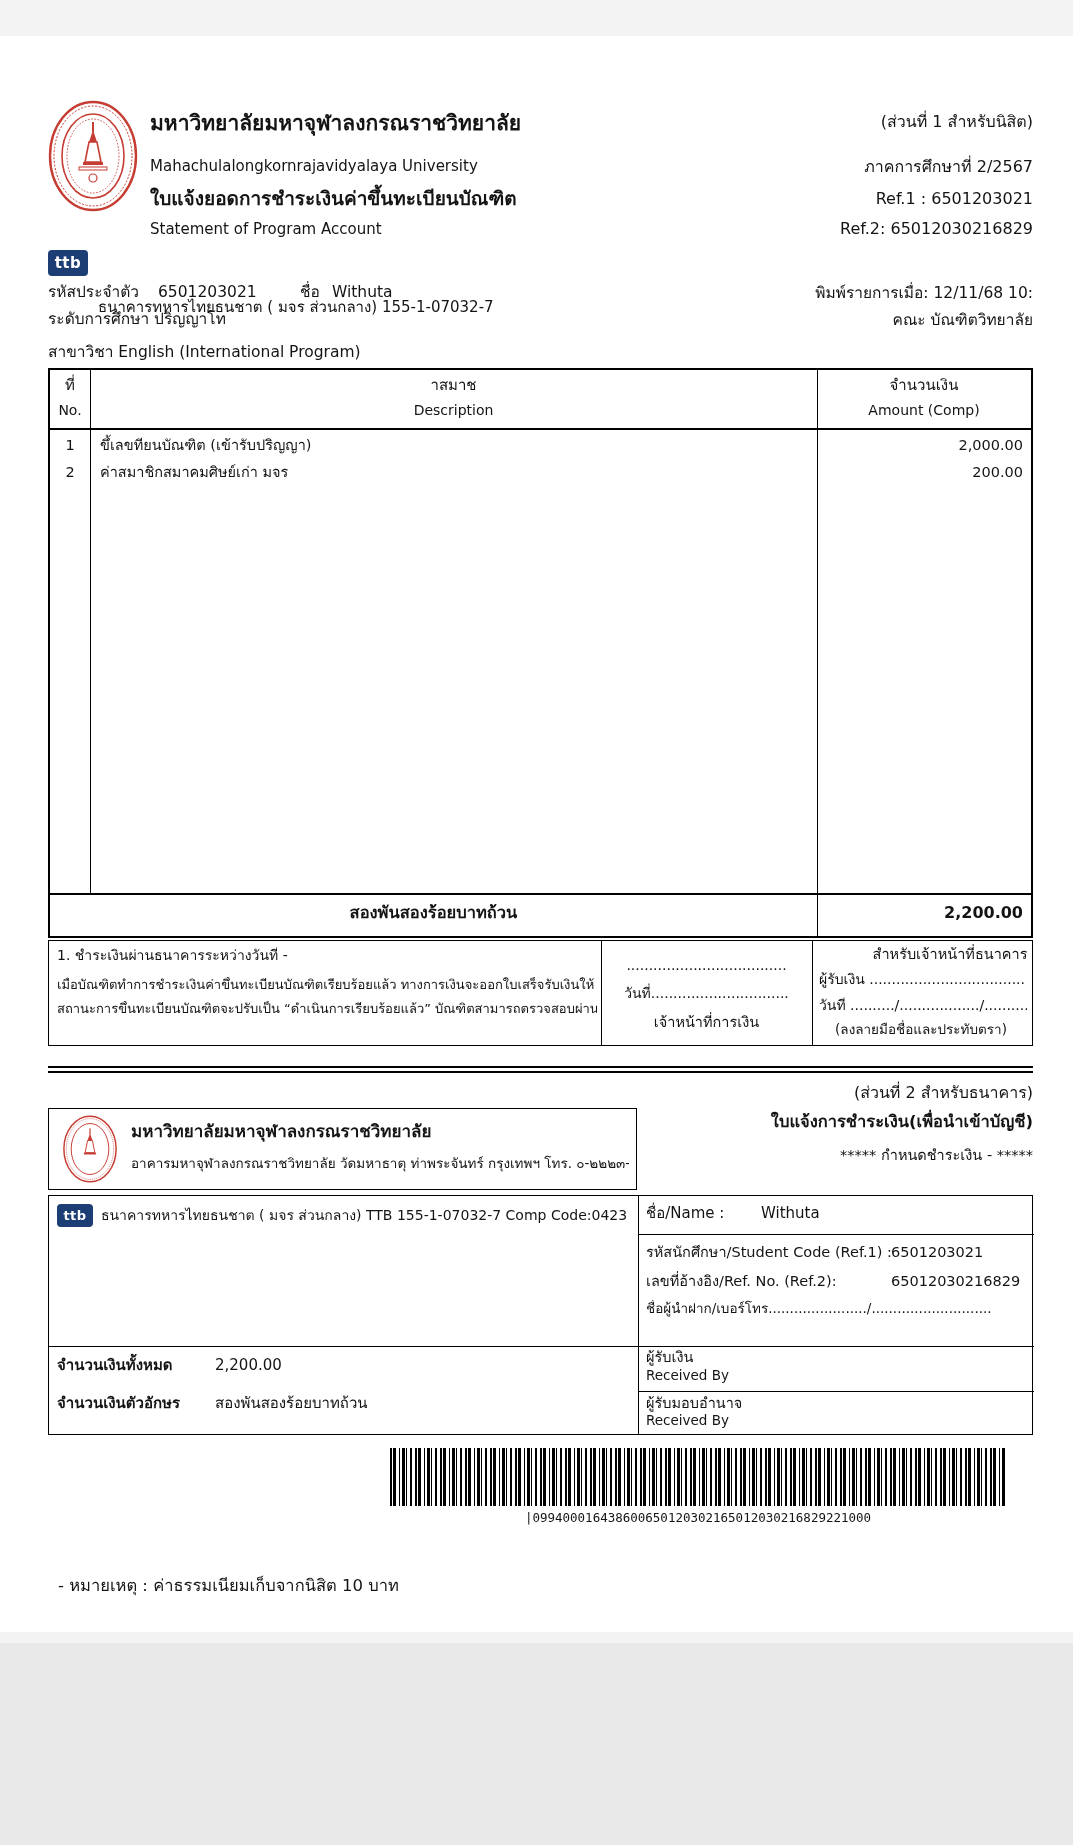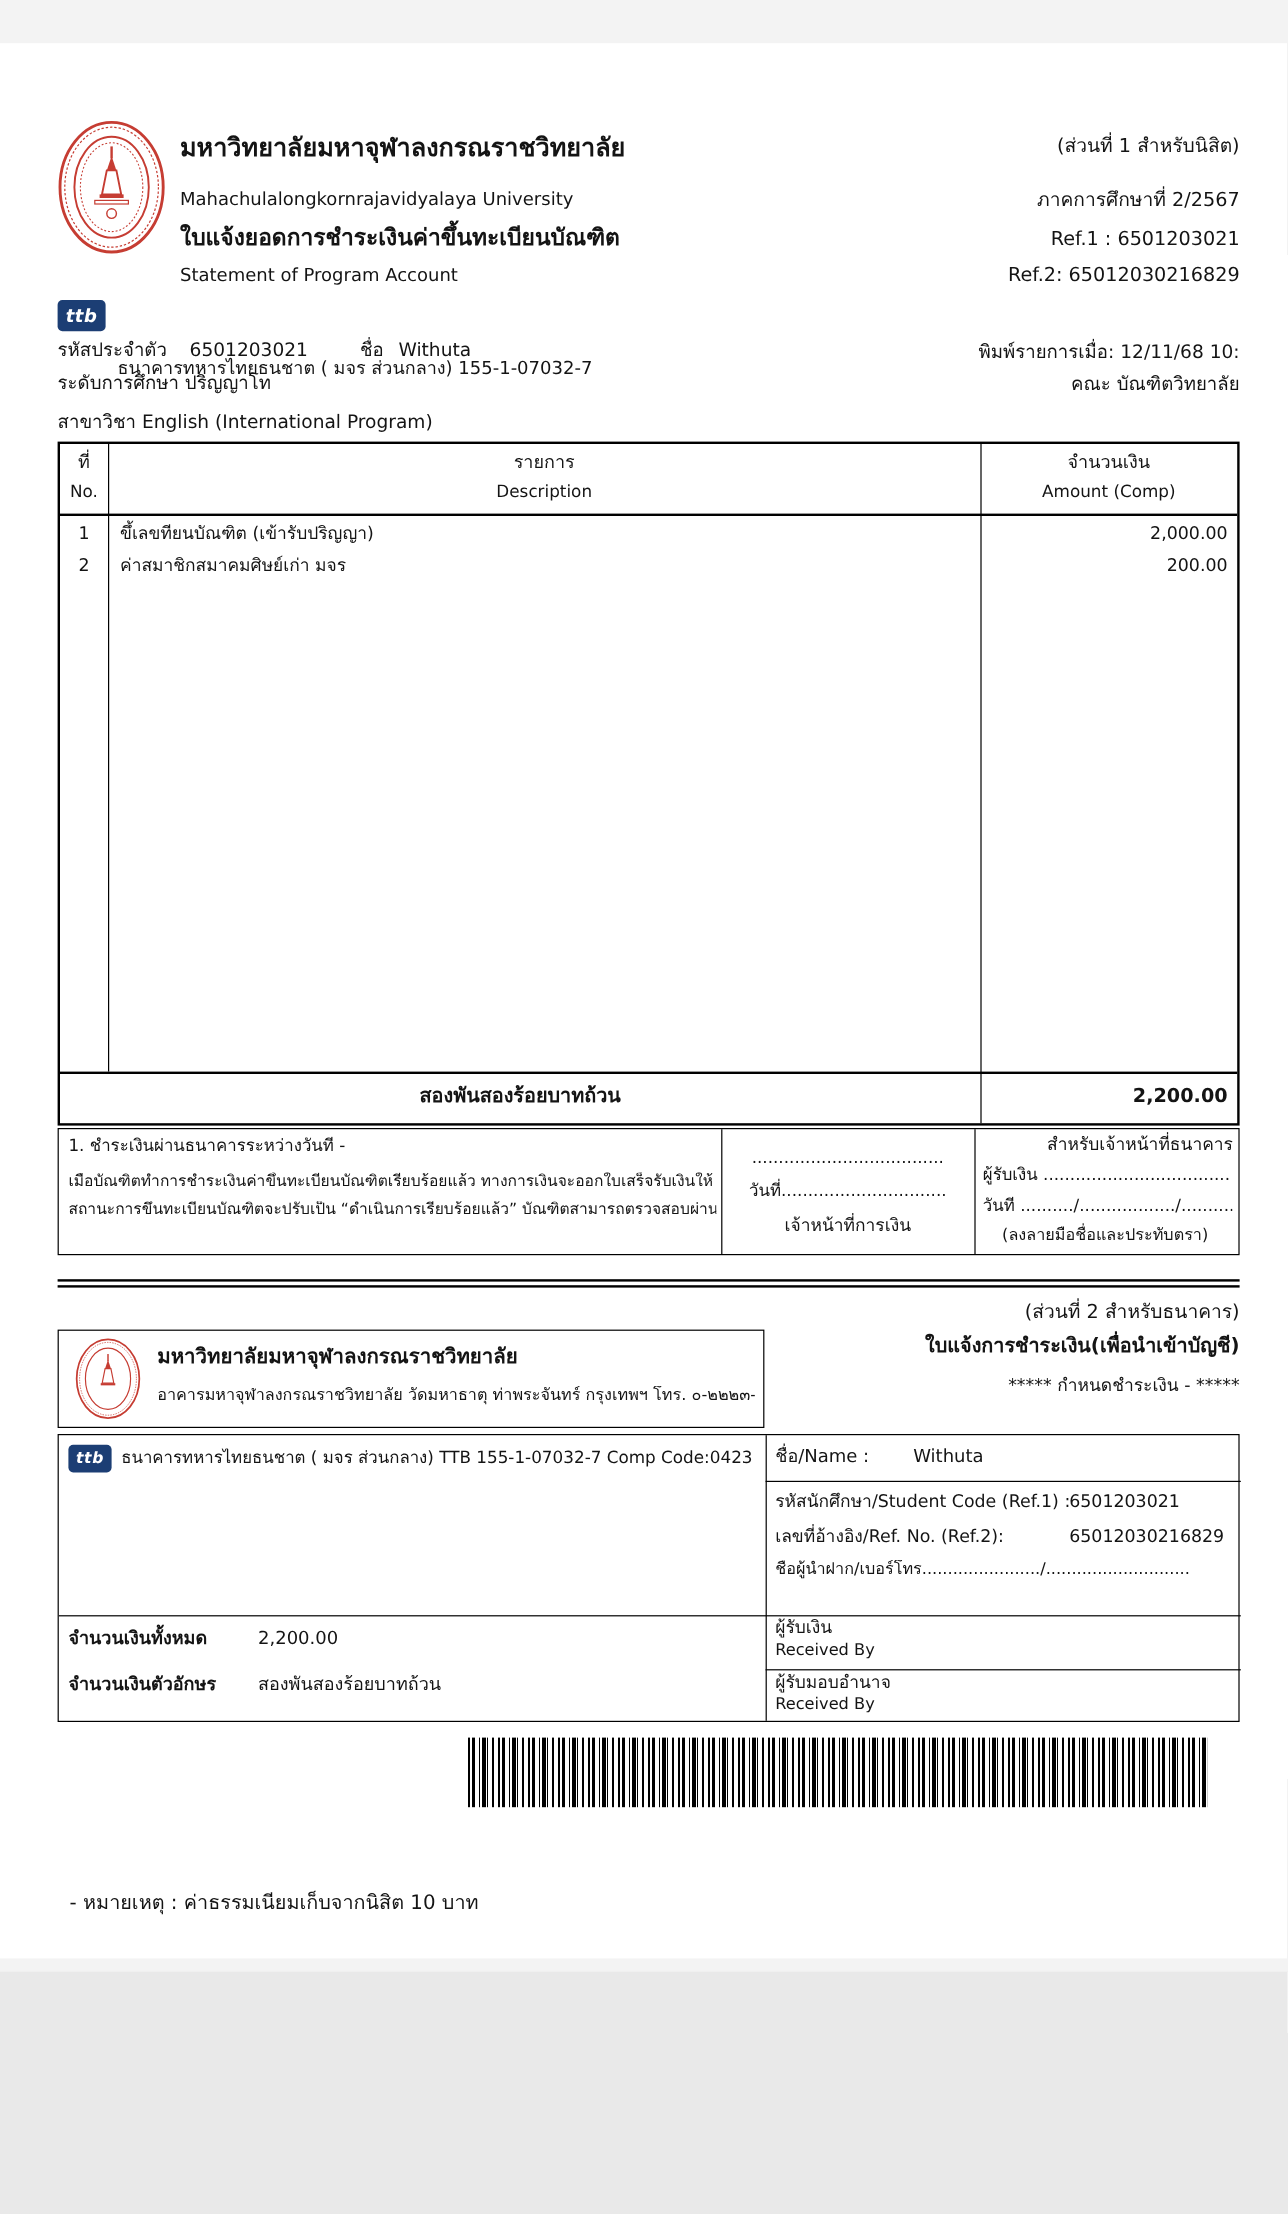--- a/index.html
+++ b/index.html
@@ -8,21 +8,21 @@
   .t{position:absolute;white-space:nowrap;line-height:1.25;}
   .b{font-weight:bold;}
   .c{text-align:center;}
   .r{text-align:right;}
   .clip{overflow:hidden;}
   .graybar{position:absolute;left:0;width:100%;background:#f3f3f3;}
   .box{position:absolute;border:1.5px solid #000;box-sizing:border-box;}
   .vline{position:absolute;width:0;border-left:1.5px solid #000;}
   .hline{position:absolute;height:0;border-top:1px solid #000;}
   .ttb{position:absolute;background:#1c3e74;color:#fff;border-radius:4px;
-       display:flex;align-items:center;justify-content:center;font-weight:bold;letter-spacing:.5px;font-style:italic;}
+       display:flex;align-items:center;justify-content:center;font-weight:bold;letter-spacing:.5px;}
   .barcode{position:absolute;background:repeating-linear-gradient(90deg,
       #000 0 2px,#fff 2px 3px,#000 3px 6px,#fff 6px 9px,#000 9px 10px,#fff 10px 12px,
       #000 12px 15px,#fff 15px 16px,#000 16px 17px,#fff 17px 20px,#000 20px 22px,#fff 22px 25px);}
   .mono{font-family:"DejaVu Sans Mono","Liberation Mono",monospace;}
 </style>
 </head>
 <body>
 
 <div class="canvas">
 
@@ -66,21 +66,21 @@
   <div class="t" style="right:40px;top:284px;font-size:15.5px;">พิมพ์รายการเมื่อ: 12/11/68 10:</div>
   <div class="t" style="right:40px;top:311px;font-size:15.5px;">คณะ บัณฑิตวิทยาลัย</div>
 
   <div class="box" style="left:48px;top:368px;width:985px;height:570px;border-width:2px;">
     <div style="position:absolute;left:0;top:0;width:100%;height:58px;border-bottom:2px solid #000;"></div>
     <div class="vline" style="left:40px;top:0;height:523px;"></div>
     <div class="vline" style="left:767px;top:0;height:100%;"></div>
 
     <div class="t c" style="left:0;top:6px;width:40px;font-size:15px;">ที่</div>
     <div class="t c" style="left:0;top:32px;width:40px;font-size:14px;">No.</div>
-    <div class="t c" style="left:40px;top:6px;width:727px;font-size:15px;">รายการ</div>
+    <div class="t c" style="left:40px;top:6px;width:727px;font-size:15px;">าสมาช</div>
     <div class="t c" style="left:40px;top:32px;width:727px;font-size:14px;">Description</div>
     <div class="t c" style="left:767px;top:6px;width:214px;font-size:15px;">จำนวนเงิน</div>
     <div class="t c" style="left:767px;top:32px;width:214px;font-size:14px;">Amount (Comp)</div>
 
     <div class="t c" style="left:0;top:66px;width:40px;font-size:14.5px;">1</div>
     <div class="t" style="left:50px;top:66px;font-size:14.5px;">ขึ้เลขทียนบัณฑิต (เข้ารับปริญญา)</div>
     <div class="t r" style="left:767px;top:66px;width:206px;font-size:14.5px;">2,000.00</div>
 
     <div class="t c" style="left:0;top:93px;width:40px;font-size:14.5px;">2</div>
     <div class="t" style="left:50px;top:93px;font-size:14.5px;">ค่าสมาชิกสมาคมศิษย์เก่า มจร</div>
@@ -157,16 +157,17 @@
     <div class="t" style="left:166px;top:198px;font-size:15px;">สองพันสองร้อยบาทถ้วน</div>
 
     <div class="hline" style="left:589px;top:195px;width:396px;"></div>
     <div class="t" style="left:597px;top:152px;font-size:14.5px;">ผู้รับเงิน</div>
     <div class="t" style="left:597px;top:171px;font-size:13.5px;">Received By</div>
     <div class="t" style="left:597px;top:198px;font-size:14.5px;">ผู้รับมอบอำนาจ</div>
     <div class="t" style="left:597px;top:216px;font-size:13.5px;">Received By</div>
   </div>
 
   <div class="barcode" style="left:390px;top:1448px;width:616px;height:58px;"></div>
+  <div class="t c mono" style="left:390px;top:1510px;width:616px;font-size:12.5px;">|099400016438600650120302165012030216829221000</div>
 
   <div class="t" style="left:58px;top:1576px;font-size:16.5px;">- หมายเหตุ : ค่าธรรมเนียมเก็บจากนิสิต 10 บาท</div>
 
 </div>
 
 </body></html>

